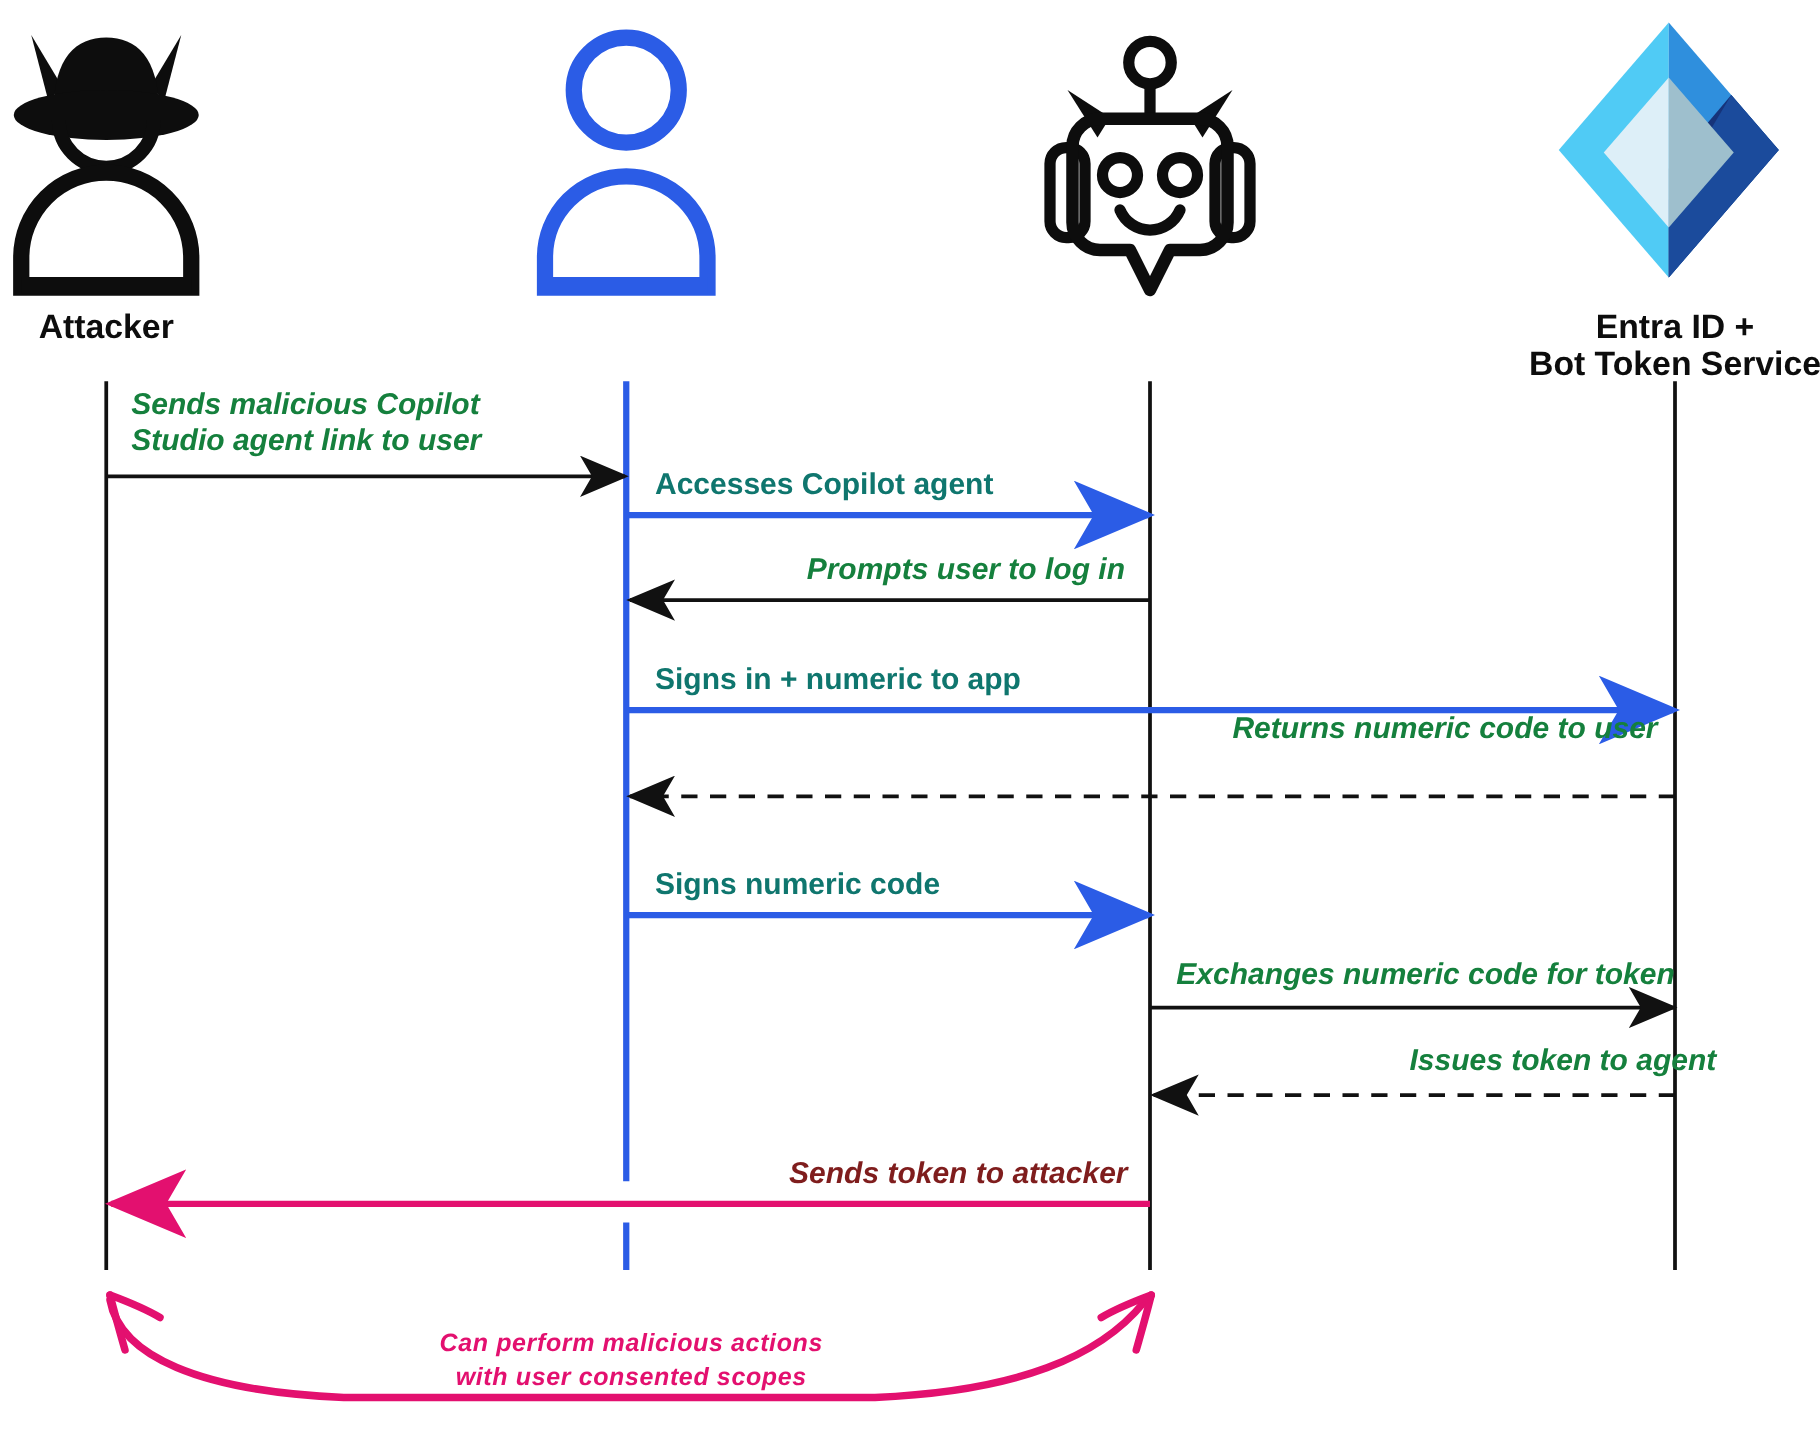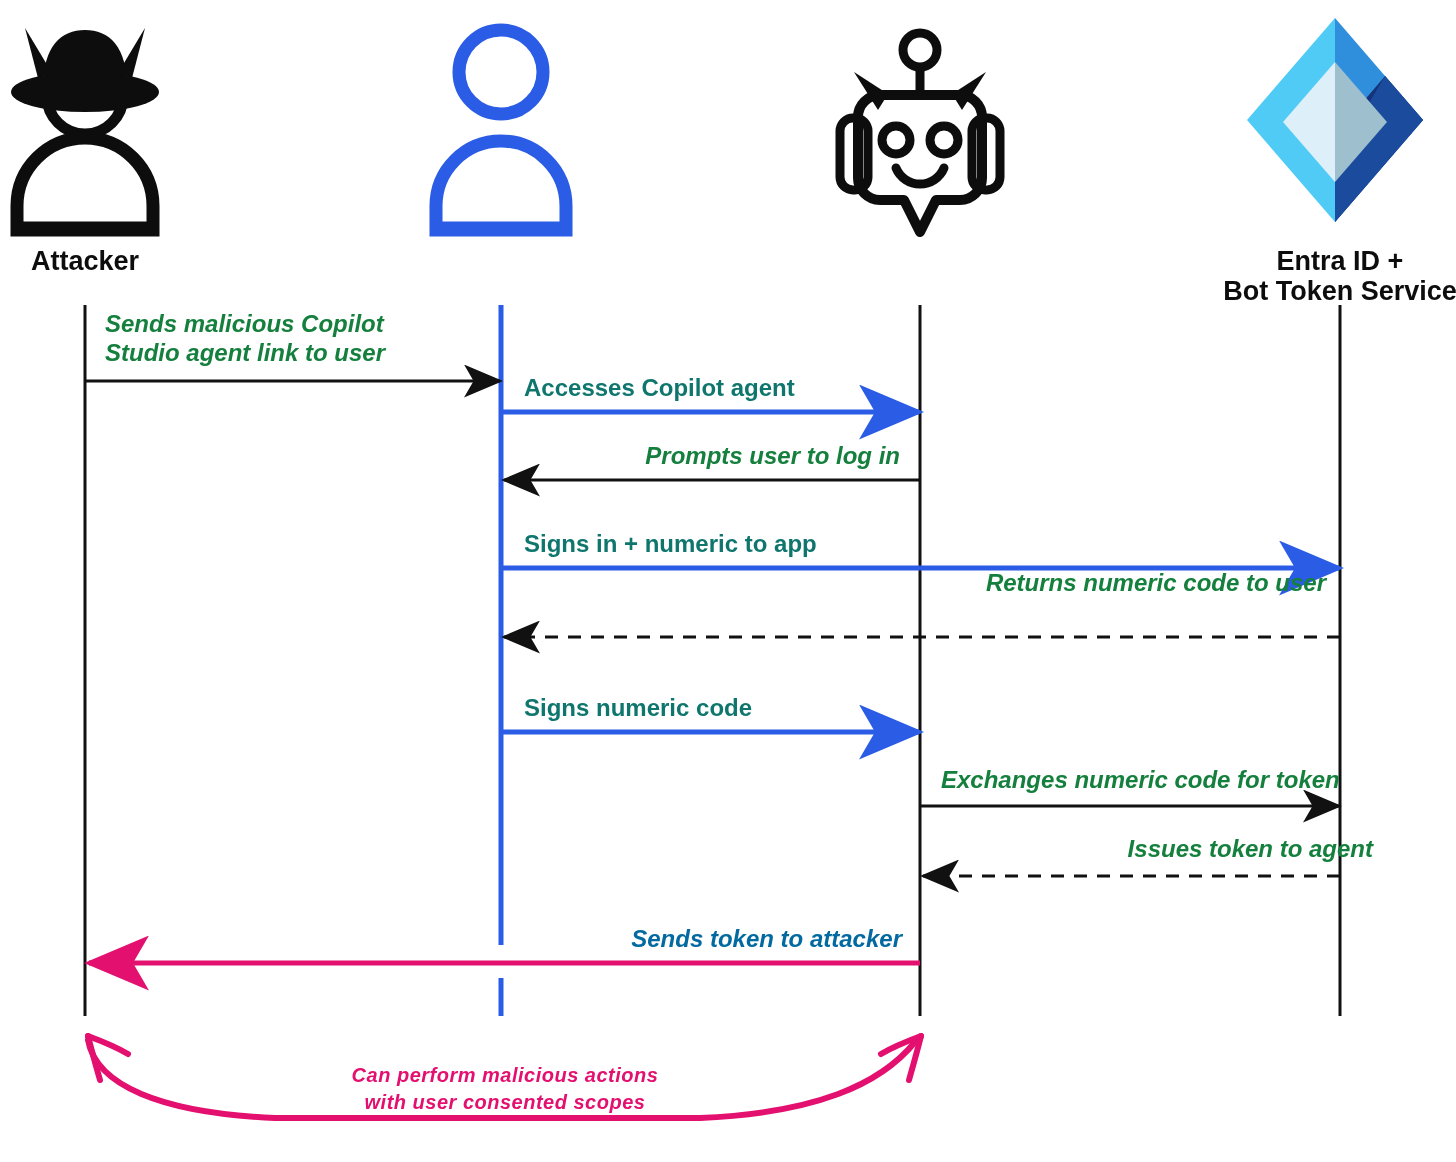--- a/index.html
+++ b/index.html
@@ -47,21 +47,21 @@
     font-weight: bold;
     font-style: italic;
     color: #15803d;
     white-space: nowrap;
   }
   .msg-label.blue {
     color: #0f766e;
     font-style: normal;
   }
   .msg-label.pink {
-    color: #0369a1;
+    color: #7f1d1d;
   }
   .note-text {
     position: absolute;
     color: #e3106f;
     font-size: 20px;
     font-style: italic;
     font-weight: bold;
     text-align: center;
     line-height: 1.35;
     white-space: pre-line;

